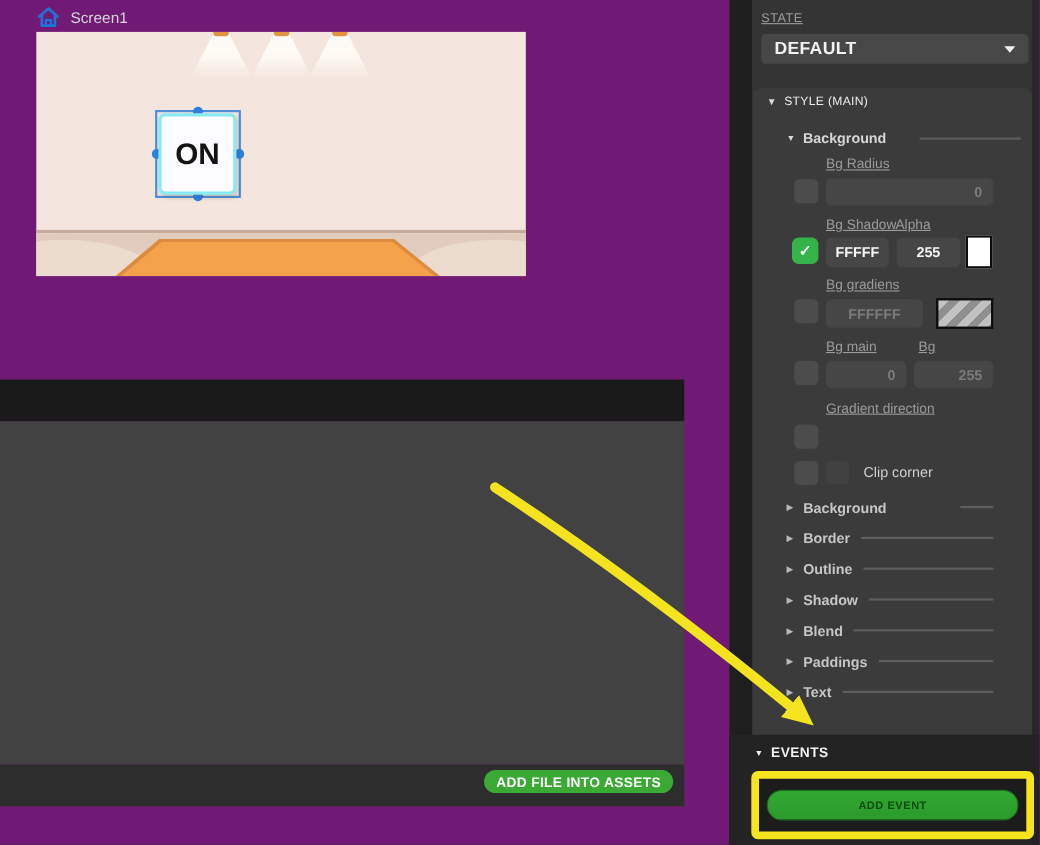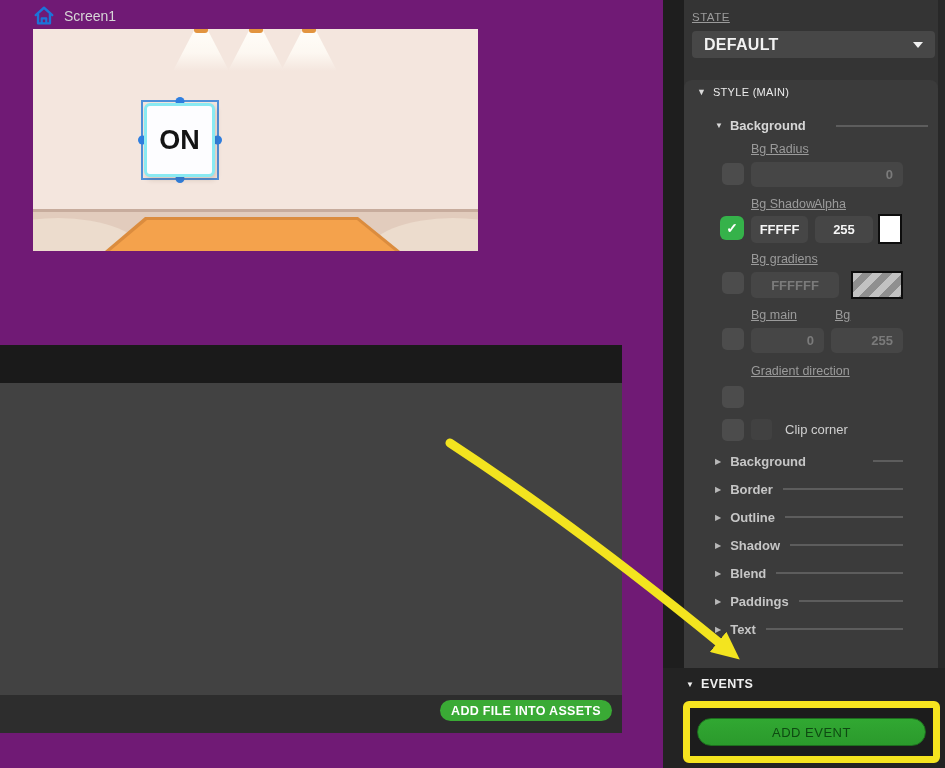--- a/index.html
+++ b/index.html
@@ -59,21 +59,21 @@
   .hline { position:absolute; height:2px; background:#5d5d5d; }
 
   .collapsed-row { display:flex; align-items:center; height:28px; cursor:pointer; }
   .collapsed-row .lbl { font-weight:bold; color:#c6c6c6; font-size:13px; margin-left:9px; }
   .collapsed-row .line { flex:1; height:2px; background:#5d5d5d; margin-left:10px; }
   .collapsed-row .line.short { flex:none; width:30px; margin-left:auto; }
 
   .highlight-rect { left:683px; top:701px; width:257px; height:62px; border:7px solid #f6e41f; border-radius:6px;
     background:#1c1c1c; display:flex; align-items:center; justify-content:center; }
   .add-event-btn { width:229px; height:28px; border-radius:14px; border:1px solid #1d6e1e;
-    background:linear-gradient(#31a832,#2b9a2c); color:#0e4a12; font-weight:normal; font-size:13px;
+    background:linear-gradient(#31a832,#2b9a2c); color:#0e4a12; font-weight:bold; font-size:10px;
     letter-spacing:.5px; display:flex; align-items:center; justify-content:center; cursor:pointer; }
 </style>
 </head>
 <body>
 
 <div id="stage">
 
   <svg class="abs" style="left:33px; top:5px;" width="22" height="22" viewBox="0 0 24 24">
     <path d="M3 11 L12 3 L21 11" fill="none" stroke="#1c74d9" stroke-width="2.6" stroke-linecap="round" stroke-linejoin="round"></path>
     <path d="M5.5 10 V20 H18.5 V10" fill="none" stroke="#1c74d9" stroke-width="2.6" stroke-linecap="round" stroke-linejoin="round"></path>

